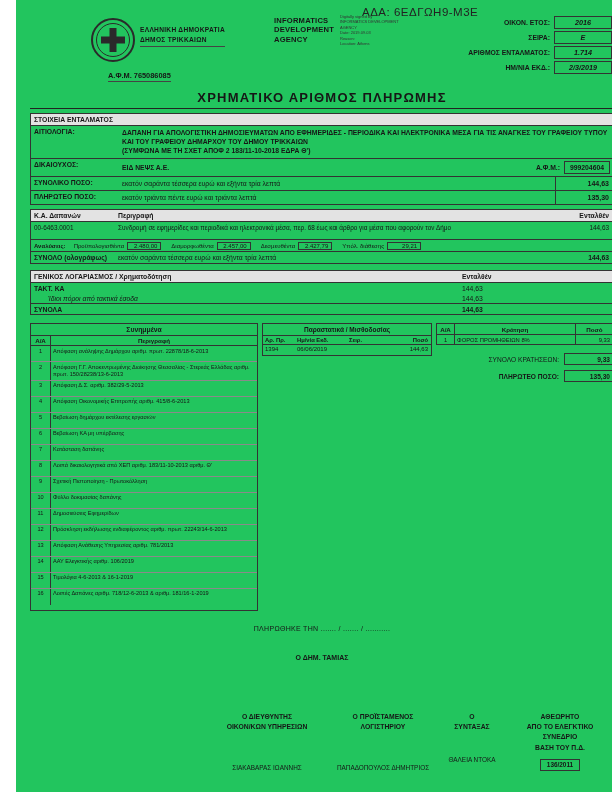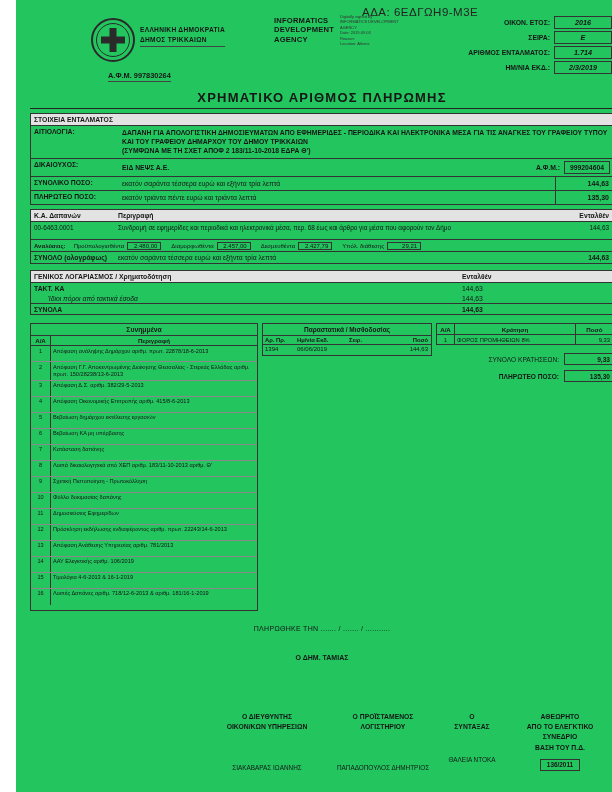--- a/index.html
+++ b/index.html
@@ -129,21 +129,21 @@
         <circle cx="23" cy="23" r="21" fill="none" stroke="#2a2a2a" stroke-width="2"></circle>
         <circle cx="23" cy="23" r="16.5" fill="none" stroke="#2a2a2a" stroke-width="1"></circle>
         <rect x="19.5" y="11" width="7" height="24" fill="#2a2a2a"></rect>
         <rect x="11" y="19.5" width="24" height="7" fill="#2a2a2a"></rect>
       </svg>
     </div>
     <div class="org">
       <div class="org1">ΕΛΛΗΝΙΚΗ ΔΗΜΟΚΡΑΤΙΑ</div>
       <div class="org2">ΔΗΜΟΣ ΤΡΙΚΚΑΙΩΝ</div>
     </div>
-    <div class="afm-line">Α.Φ.Μ. 997830264</div>
+    <div class="afm-line">Α.Φ.Μ. 765086085</div>
     <div class="ida">INFORMATICS DEVELOPMENT AGENCY</div>
     <div class="digsig" style="white-space:pre-line">Digitally signed by INFORMATICS DEVELOPMENT AGENCY
 Date: 2019.09.03
 Reason:
 Location: Athens</div>
     <div class="info-table">
 
         <div class="info-row">
           <span class="info-label">ΟΙΚΟΝ. ΕΤΟΣ:</span>
           <span class="info-value">2016</span>

